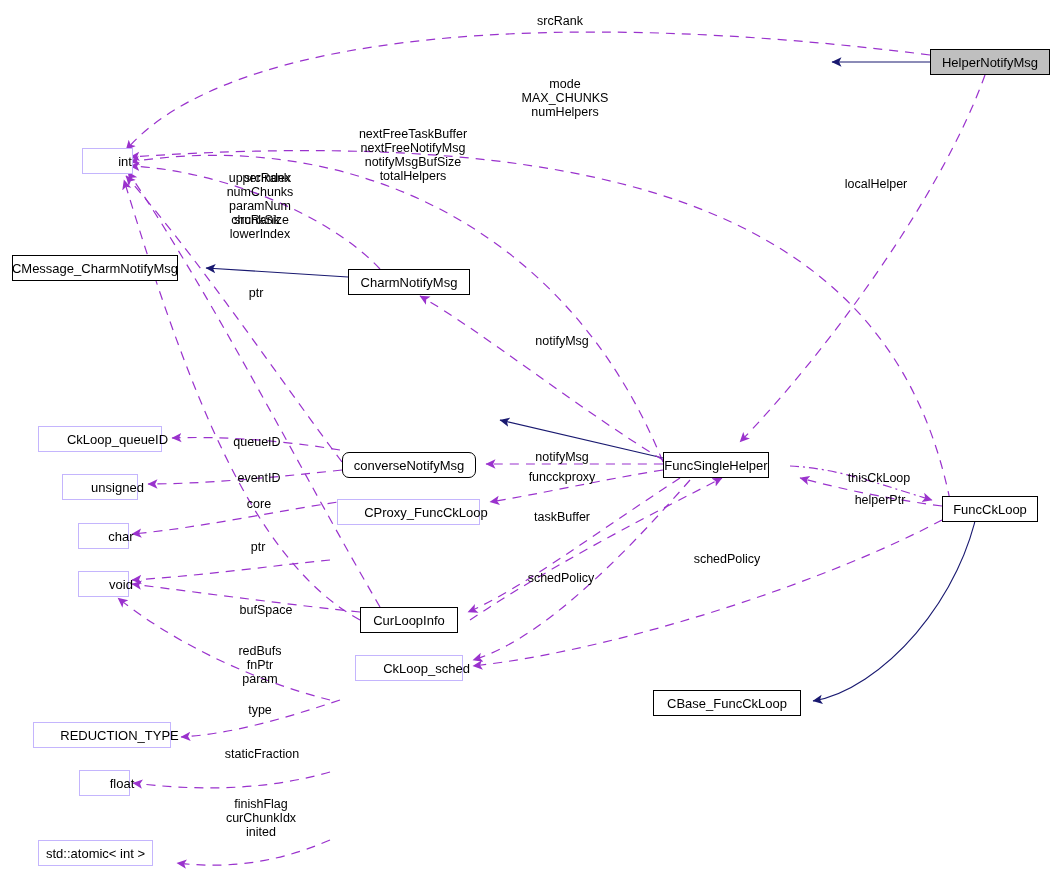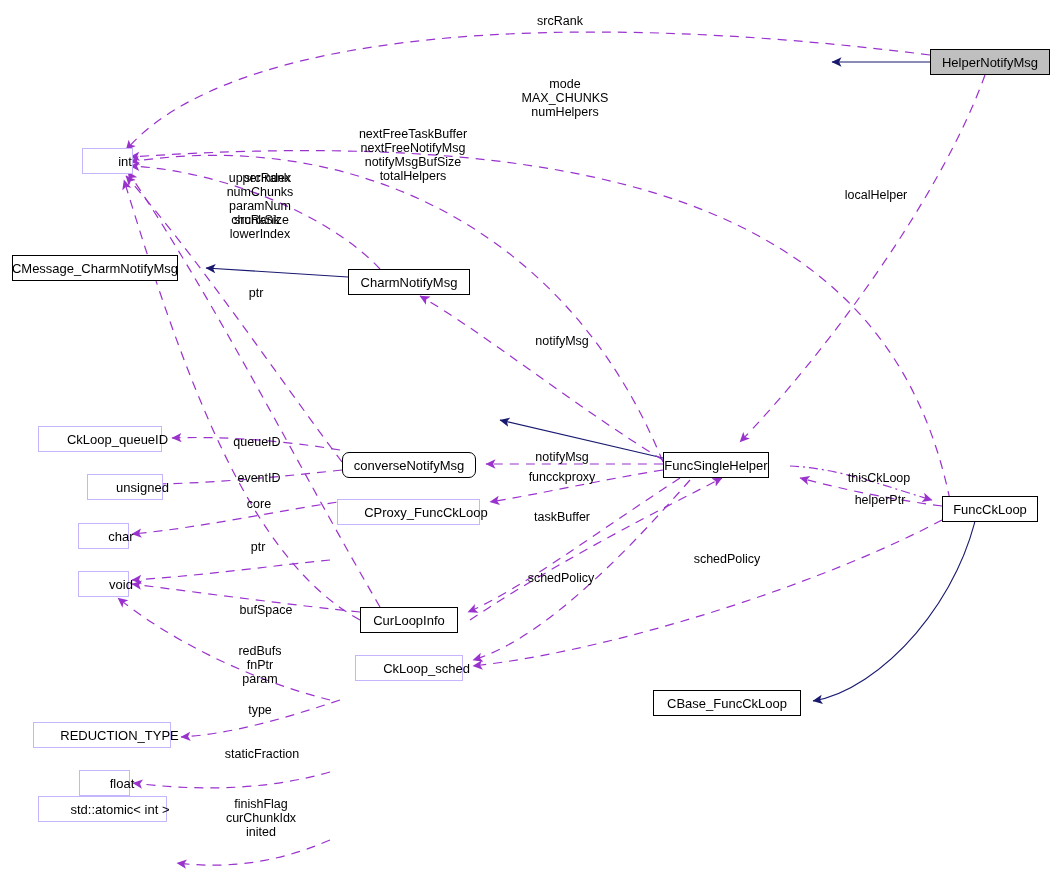--- a/index.html
+++ b/index.html
@@ -150,21 +150,21 @@
 
   <div class="node cls" style="left:348px; top:269px; width:122px;">
     <span>CharmNotifyMsg</span>
   </div>
 
   <div class="node typ" style="left:38px; top:426px; width:124px;">
     <span>CkLoop_queueID</span>
   </div>
 
 
-  <div class="node typ" style="left:62px; top:474px; width:76px;margin-left:25px;">
+  <div class="node typ" style="left:62px; top:474px; width:76px;">
     <span>unsigned</span>
   </div>
 
   <div class="node cls" style="left:342px; top:452px; width:134px;border-radius:7px;">
     <span>converseNotifyMsg</span>
   </div>
 
   <div class="node cls" style="left:663px; top:452px; width:106px;">
     <span>FuncSingleHelper</span>
   </div>
@@ -198,21 +198,21 @@
   </div>
 
   <div class="node typ" style="left:33px; top:722px; width:138px;">
     <span>REDUCTION_TYPE</span>
   </div>
 
   <div class="node typ" style="left:79px; top:770px; width:44px;">
     <span>float</span>
   </div>
 
-  <div class="node typ" style="left:38px; top:796px; width:129px;">
+  <div class="node typ" style="left:38px; top:840px; width:115px;justify-content:flex-end;">
     <span>std::atomic&lt; int &gt;</span>
   </div>
 
   <div class="elabel" style="left:529px; top:14px; width:62px;">srcRank</div>
 
   <div class="elabel" style="left:505px; top:77px; width:120px;">mode
 MAX_CHUNKS
 numHelpers</div>
 
   <div class="elabel" style="left:349px; top:127px; width:128px;">nextFreeTaskBuffer
@@ -223,21 +223,21 @@
   <div class="elabel" style="left:221px; top:171px; width:78px;">upperIndex
 numChunks
 paramNum
 chunkSize
 lowerIndex</div>
 
   <div class="elabel" style="left:236px; top:171px; width:62px;">srcRank</div>
 
   <div class="elabel" style="left:226px; top:213px; width:62px;">srcRank</div>
 
-  <div class="elabel" style="left:838px; top:188px; width:76px;">localHelper</div>
+  <div class="elabel" style="left:838px; top:177px; width:76px;">localHelper</div>
 
   <div class="elabel" style="left:245px; top:286px; width:22px;">ptr</div>
 
   <div class="elabel" style="left:528px; top:334px; width:68px;">notifyMsg</div>
 
   <div class="elabel" style="left:228px; top:435px; width:58px;">queueID</div>
 
   <div class="elabel" style="left:528px; top:450px; width:68px;">notifyMsg</div>
 
   <div class="elabel" style="left:232px; top:471px; width:54px;">eventID</div>

